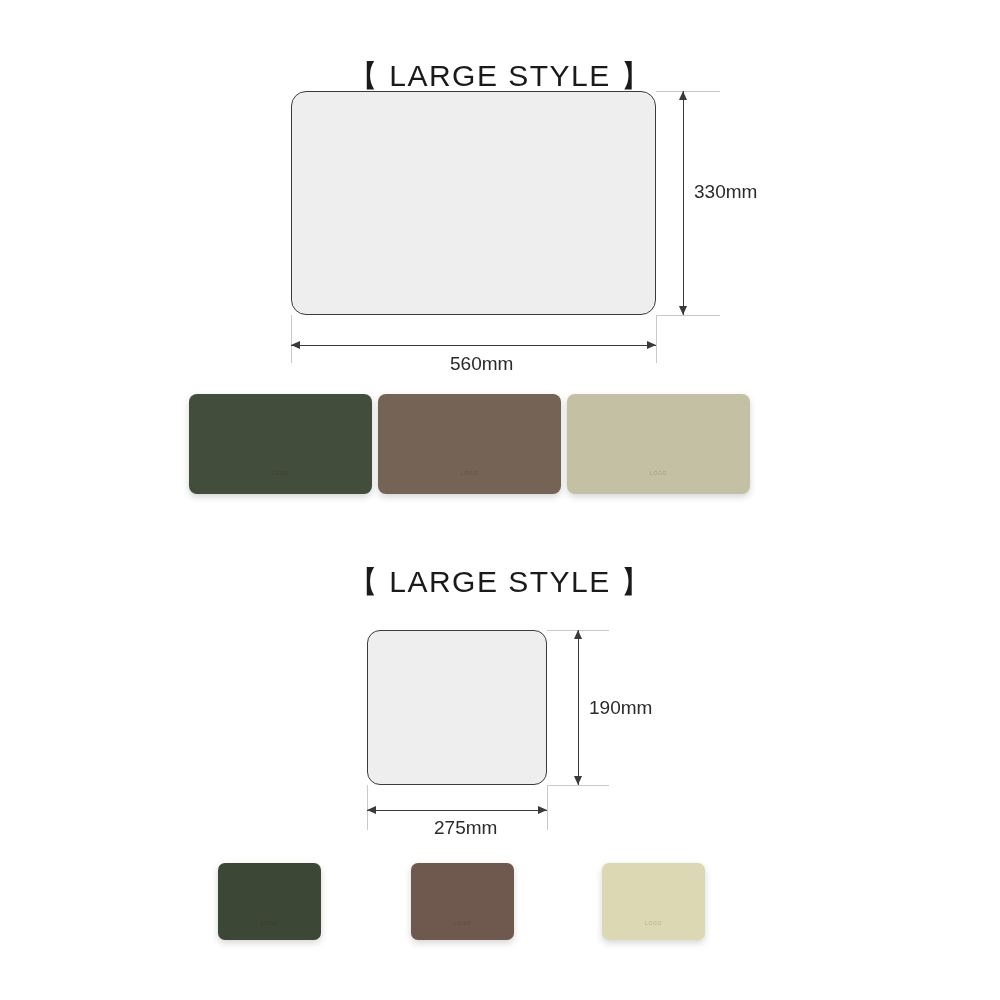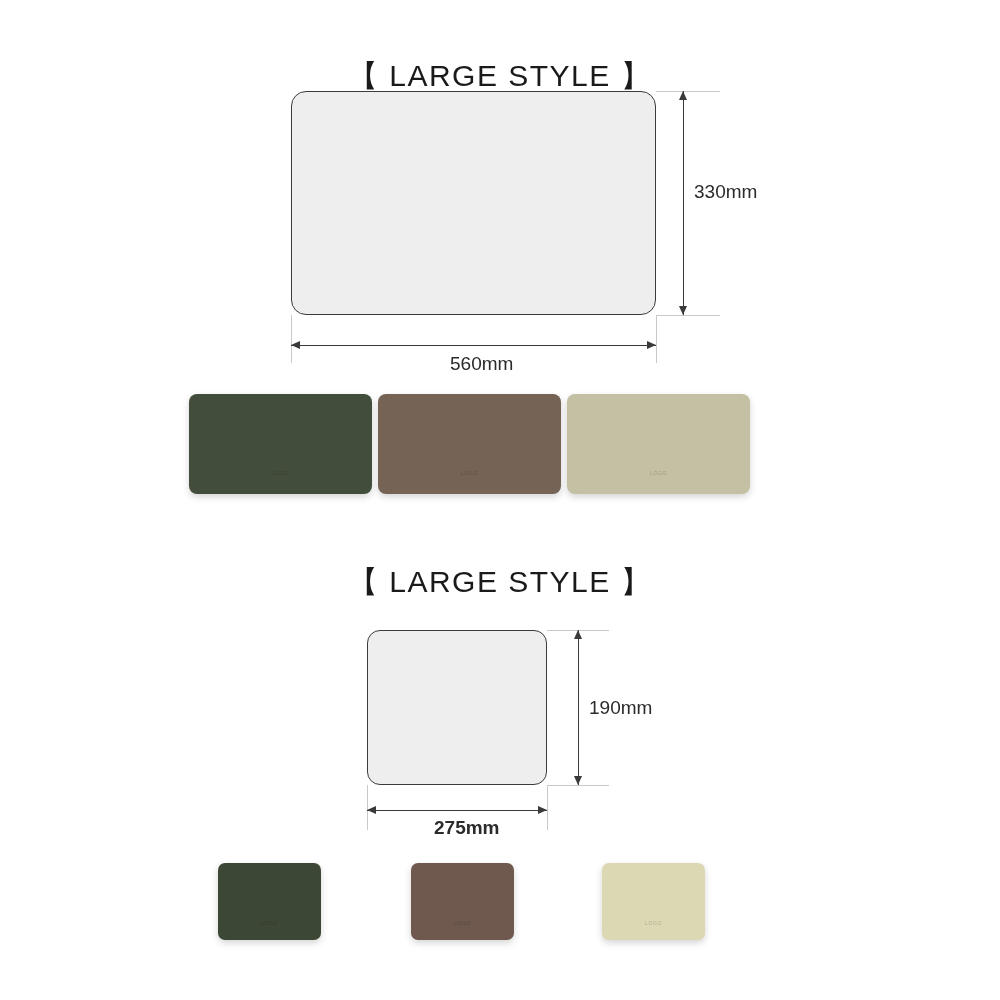--- a/index.html
+++ b/index.html
@@ -141,21 +141,21 @@
 <div class="dim-line v" style="left:578px; top:630px; height:155px;"></div>
 <div class="arrow up" style="left:574px; top:630px;"></div>
 <div class="arrow down" style="left:574px; top:776px;"></div>
 <div class="dim-label" style="left:589px; top:697px;">190mm</div>
 
 <div class="ext-line v" style="left:367px; top:785px; height:45px;"></div>
 <div class="ext-line v" style="left:547px; top:785px; height:45px;"></div>
 <div class="dim-line h" style="left:367px; top:810px; width:180px;"></div>
 <div class="arrow left" style="left:367px; top:806px;"></div>
 <div class="arrow right" style="left:538px; top:806px;"></div>
-<div class="dim-label" style="left:434px; top:817px;font-weight:bold;">275mm</div>
+<div class="dim-label" style="left:434px; top:817px;">275mm</div>
 
 <div class="swatch" style="left: 218px; top: 863px; width: 103px; height: 77px; border-radius: 7px; background: rgb(61, 71, 53);">
   <div class="swatch-logo dark-mark" style="bottom:14px;">LOGO</div>
 </div>
 <div class="swatch" style="left: 411px; top: 863px; width: 103px; height: 77px; border-radius: 7px; background: rgb(111, 89, 78);">
   <div class="swatch-logo dark-mark" style="bottom:14px;">LOGO</div>
 </div>
 <div class="swatch" style="left: 602px; top: 863px; width: 103px; height: 77px; border-radius: 7px; background: rgb(221, 216, 180);">
   <div class="swatch-logo dark-mark" style="bottom:14px;">LOGO</div>
 </div>

